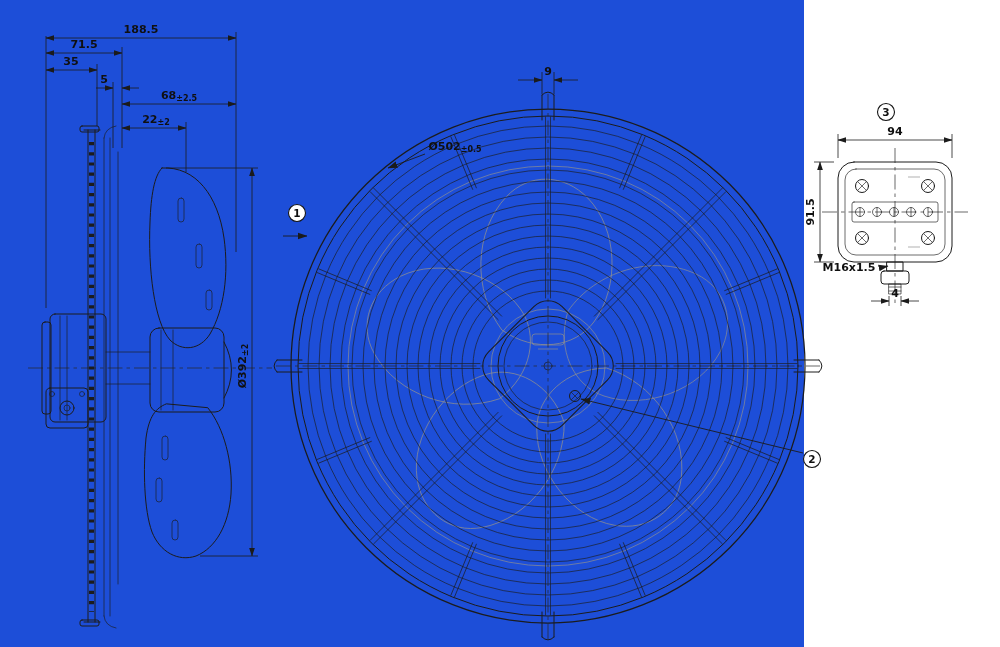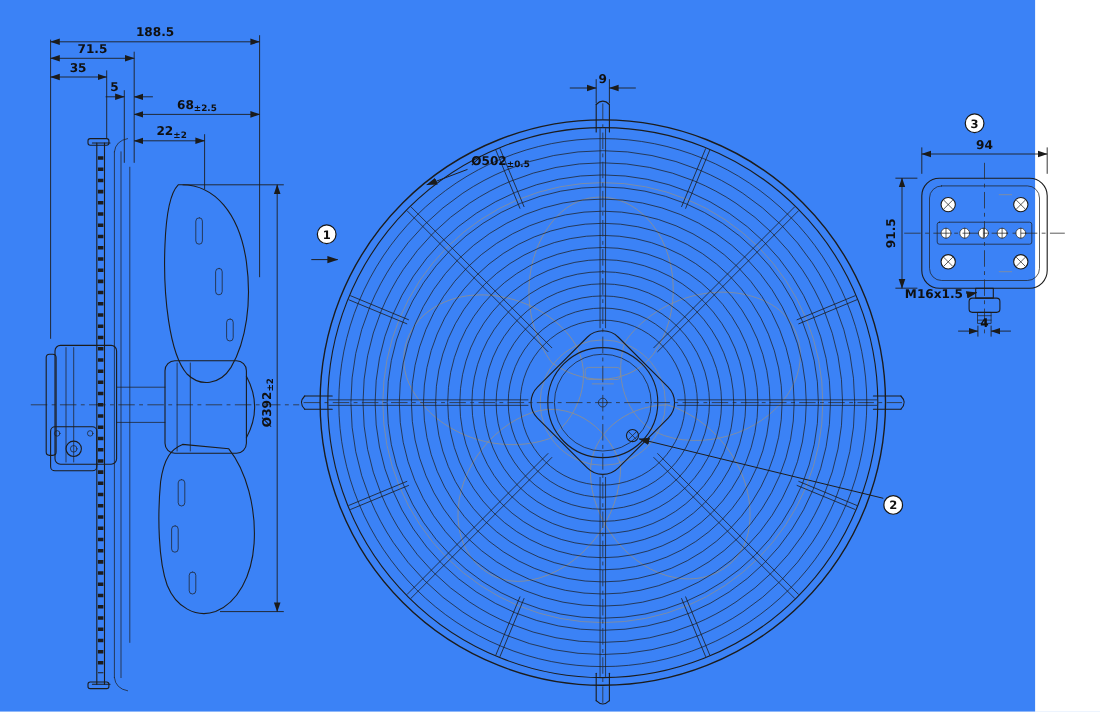--- a/index.html
+++ b/index.html
@@ -1,16 +1,16 @@
 <!DOCTYPE html>
 <html><head>
 <meta charset="utf-8">
 <style>
   html,body{margin:0;padding:0;background:#ffffff}
-  .page{width:941px;height:647px;position:relative;background:#3b82f6}
+  .page{width:804px;height:647px;position:relative;background:#1d4ed8}
   svg{display:block}
   .ln{stroke:#1c1c1c;stroke-width:1;fill:none;stroke-linecap:round;stroke-linejoin:round}
   .thin{stroke-width:.65}
   .rim{stroke-width:1.25}
   .wire{stroke:#1c1c1c;stroke-width:5;stroke-dasharray:3.2 7;fill:none}
   .gray{stroke:#8f8f8f;stroke-width:.7;fill:none}
   .cl{stroke:#2a2a2a;stroke-width:.7;fill:none;stroke-dasharray:15 4 3.5 4}
   .dim{stroke:#1c1c1c;stroke-width:.8;fill:none}
   .ldr{stroke:#1c1c1c;stroke-width:.9;fill:none}
   .dimtxt{font:bold 11px "DejaVu Sans",sans-serif;fill:#101010;text-anchor:middle}

